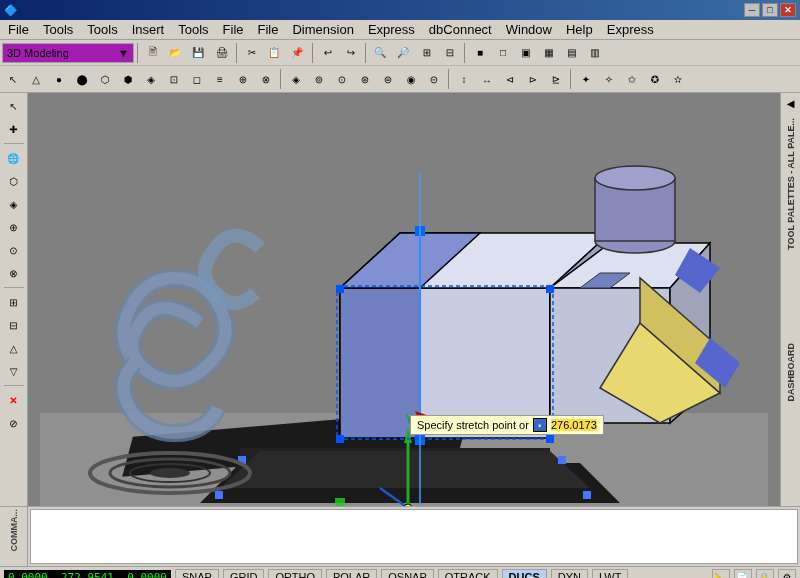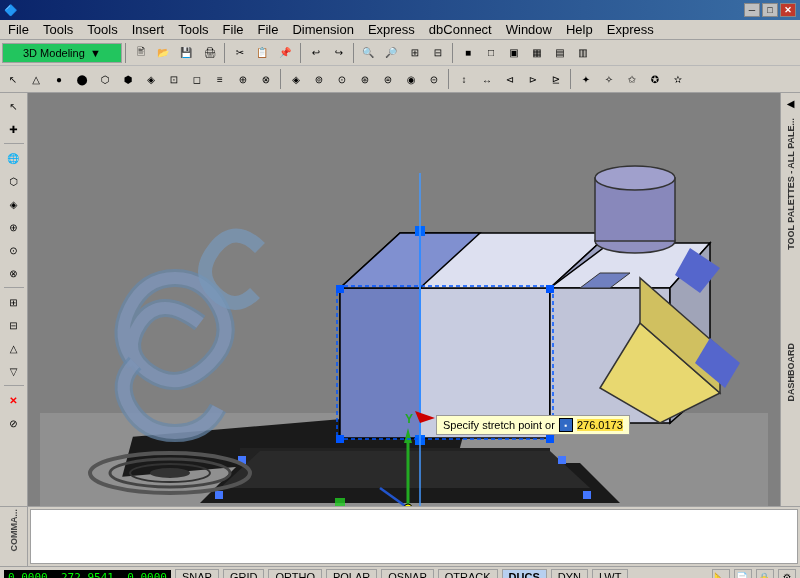--- a/index.html
+++ b/index.html
@@ -62,25 +62,25 @@
     .tb-btn {
       width: 22px; height: 22px;
       background: #d4d0c8;
       border: 1px solid transparent;
       display: flex; align-items: center; justify-content: center;
       cursor: pointer;
       font-size: 10px;
     }
     .tb-separator { width: 2px; height: 20px; border-left: 1px solid #888; margin: 0 2px; }
     .dropdown-combo {
-      width: 120px; height: 20px;
+      width: 132px; height: 20px;
       border: 1px solid #a0a0a0;
-      background: #22c55e;
-      font-size: 11px;
-      display: flex; align-items: center; padding: 0 20px;
+      background: #a21caf;
+      font-size: 11px;
+      display: flex; align-items: center; padding: 0 4px;
       justify-content: space-between;
     }
 
     
     #workspace {
       display: flex;
       flex: 1;
       height: calc(578px - 20px - 20px - 53px - 20px - 22px);
     }
 
@@ -109,21 +109,21 @@
     #canvas-area {
       flex: 1;
       position: relative;
       background: #808080;
       overflow: hidden;
     }
 
     
     #stretch-tooltip {
       position: absolute;
-      left: 408px;
+      left: 382px;
       top: 322px;
       background: #ffffcc;
       border: 1px solid #999;
       padding: 2px 6px;
       font-size: 11px;
       white-space: nowrap;
       display: flex;
       align-items: center;
       gap: 4px;
       z-index: 100;

